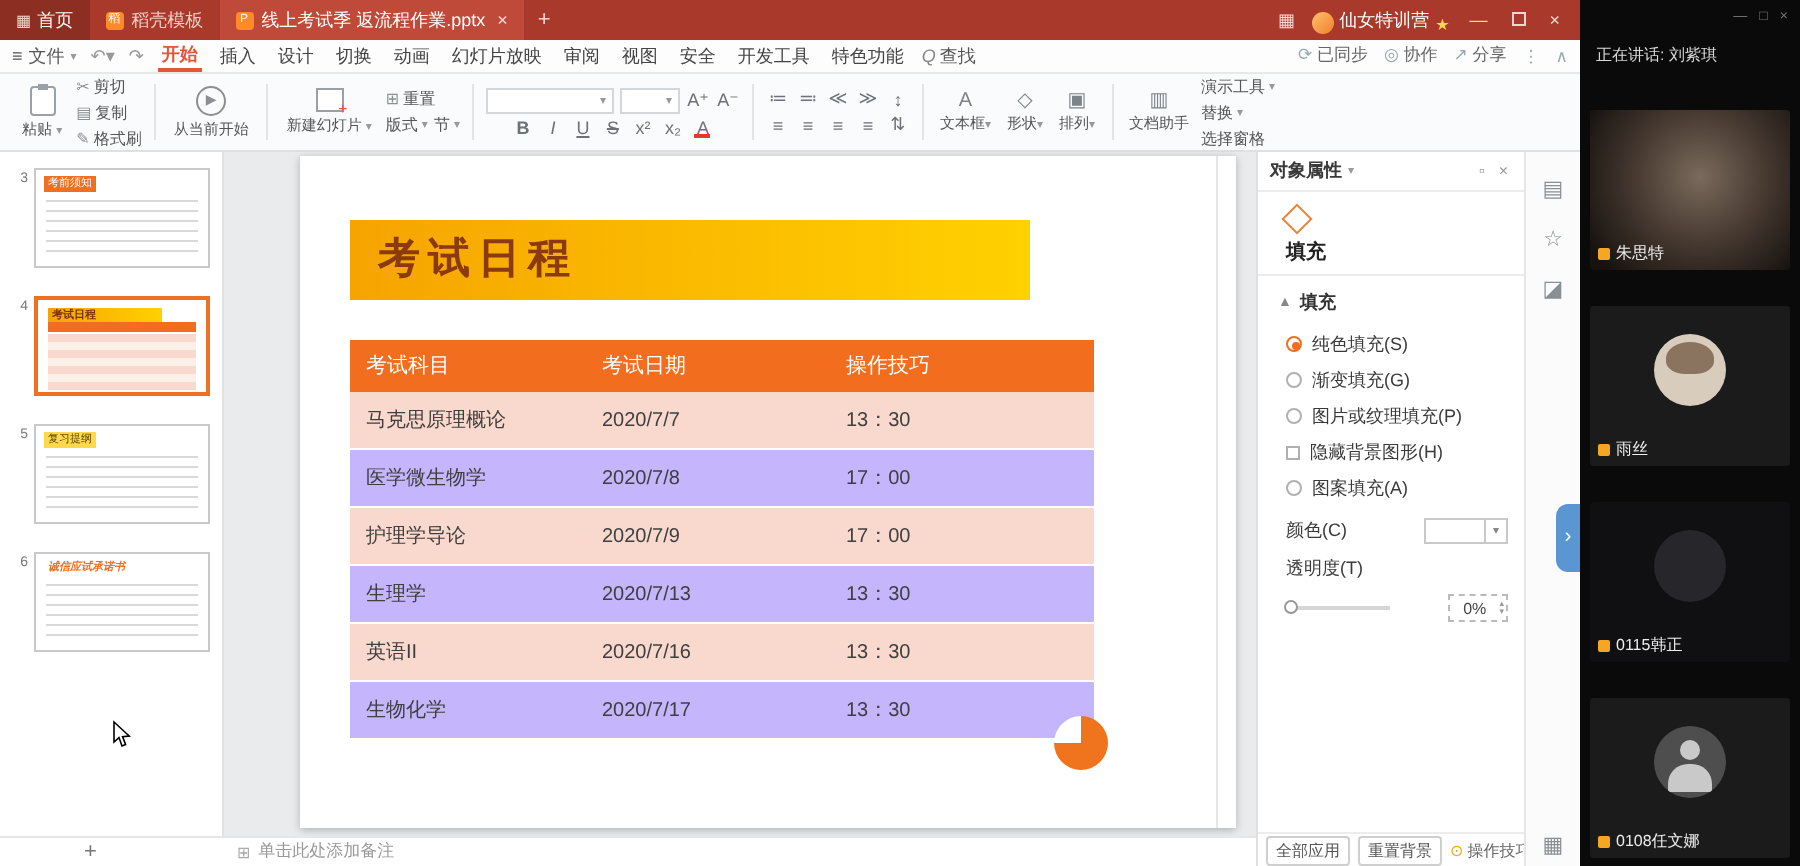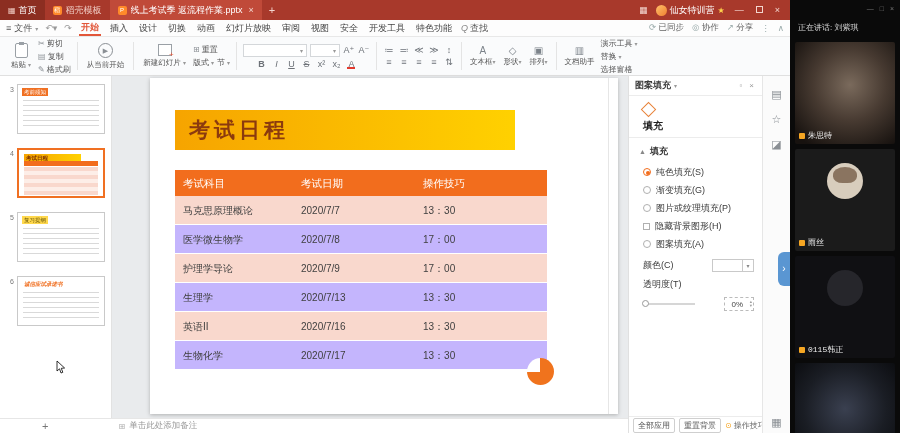--- a/index.html
+++ b/index.html
@@ -14,21 +14,21 @@
   .doc-tab { display:flex; align-items:center; gap:4px; padding:0 8px; color:#f0cdc5; max-width:200px; }
   .doc-tab.active { background:#c04a39; color:#fff; }
   .tab-ico { width:9px; height:9px; border-radius:2px; background:#ff8a2a; color:#fff; font-size:6px;
     line-height:9px; text-align:center; flex:0 0 auto; }
   .tab-label { white-space:nowrap; overflow:hidden; text-overflow:ellipsis; max-width:150px; }
   .tab-close { margin-left:2px; color:#f3d6cf; font-size:9px; }
   .new-tab { display:flex; align-items:center; padding:0 7px; font-size:11px; color:#f3d6cf; }
   .tb-spacer { flex:1; }
   .tb-right { display:flex; align-items:center; gap:8px; padding:0 8px; }
   .apps-ico { font-size:9px; color:#f3d6cf; }
-  .user { display:flex; align-items:center; gap:3px; }
+  .user { display:flex; align-items:flex-end; gap:3px; }
   .avatar { width:11px; height:11px; border-radius:50%; background:linear-gradient(135deg,#ffc06a,#f08030); }
   .vip { color:#ffd34d; font-size:8px; }
   .winctl { font-size:9px; color:#f3d6cf; padding:0 2px; }
   .box-glyph { display:inline-block; width:7px; height:7px; border:1px solid #f3d6cf; }
 
   
   .menubar { height:17px; background:#fdfdfd; border-bottom:1px solid #e8e8e8; display:flex;
     align-items:center; font-size:9px; color:#444; padding:0 6px; gap:7px; }
   .mi { padding:0 2px; white-space:nowrap; }
   .mi.active { color:#e25639; font-weight:bold; border-bottom:2px solid #e25639; }
@@ -161,21 +161,21 @@
     border-top:1px solid #e6e6e6; display:flex; align-items:center; font-size:8.5px; color:#999; }
   .add-slide { margin-left:42px; font-size:11px; color:#777; }
   .notes { display:flex; align-items:center; gap:4px; margin-left:70px; }
   .notes-ico { color:#aaa; font-size:8px; }
 
   
   .meeting { position:absolute; left:790px; top:0; width:110px; height:433px; background:#0a0a0a; overflow:hidden; }
   .meet-top { height:16px; display:flex; justify-content:flex-end; align-items:center; gap:6px;
     padding:0 6px; color:#777; font-size:7px; }
   .speak { color:#d8d8d8; font-size:8px; padding:6px 8px 4px 8px; white-space:nowrap; }
-  .tile { margin:5px 5px 0 5px; height:102px; background:#1b1b1b; border-radius:2px; position:relative; overflow:hidden;font-family:Liberation Mono, monospace; }
+  .tile { margin:18px 5px 0 5px; height:80px; background:#1b1b1b; border-radius:2px; position:relative; overflow:hidden; }
   .tile .tl-av { width:36px; height:36px; border-radius:50%; margin:14px auto 0 auto; background:#3a3a3a; position:relative; overflow:hidden; }
   .tile1 { background:radial-gradient(circle at 55% 42%, #7a6a5c 0, #473a31 45%, #17120f 90%); }
   .tile2 .tl-av { background:#d8cdbd; }
   .tile2 .tl-av::before { content:''; position:absolute; left:6px; top:4px; width:24px; height:16px;
     border-radius:50% 50% 40% 40%; background:#8a7460; }
   .tile3 { background:#101013; }
   .tile3 .tl-av { background:#26262b; }
   .tile4 .tl-av { background:#4e4e4e; }
   .tile4 .tl-av::before { content:''; position:absolute; left:13px; top:7px; width:10px; height:10px;
     border-radius:50%; background:#c9c9c9; }
@@ -448,21 +448,21 @@
         <div class="td even">生物化学</div>
         <div class="td even">2020/7/17</div>
         <div class="td even">13：30</div>
       </div>
       <div class="pac"></div>
     </div>
   </div>
 
   <div class="props">
     <div class="props-header">
-      <span class="props-title">图案填充</span>
+      <span class="props-title">对象属性</span>
       <span class="dd">▾</span>
       <span class="ph-spacer"></span>
       <span class="ph-ico">▫</span>
       <span class="ph-ico">×</span>
     </div>
     <div class="fill-ico-row">
       <span class="diamond"></span>
     </div>
     <div class="fill-tab">填充</div>
     <div class="fill-group-head">
@@ -563,16 +563,23 @@
       <span class="pname">雨丝</span>
     </div>
   </div>
   <div class="tile tile3">
     <div class="tl-av"></div>
     <div class="name-row">
       <span class="mic"></span>
       <span class="pname">0115韩正</span>
     </div>
   </div>
+  <div class="tile tile4">
+    <div class="tl-av"></div>
+    <div class="name-row">
+      <span class="mic"></span>
+      <span class="pname">0108任文娜</span>
+    </div>
+  </div>
   <div class="tile tile5">
     
   </div>
 </div>
 
 </body></html>

